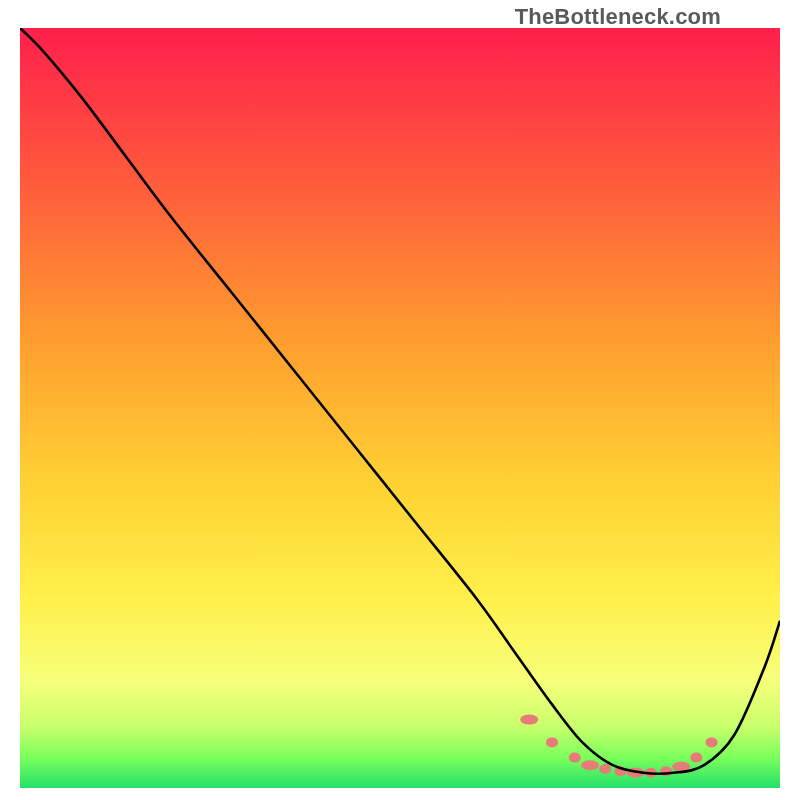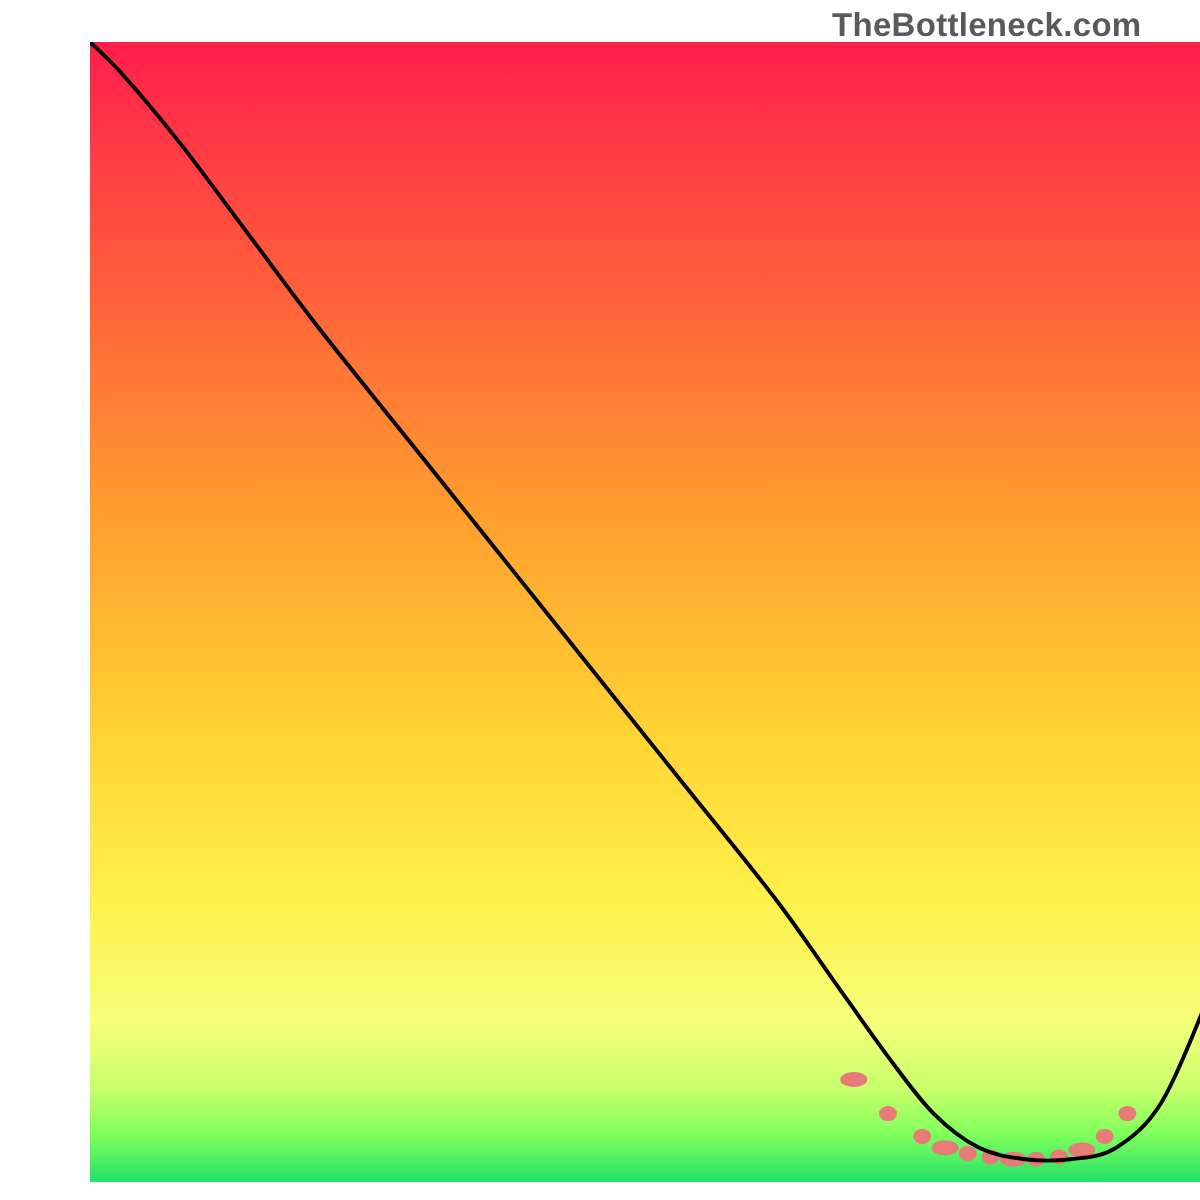--- a/index.html
+++ b/index.html
@@ -9,21 +9,20 @@
     height: 800px;
     overflow: hidden;
     font-family: Arial, Helvetica, sans-serif;
     background: #fff;
   }
   .frame {
     position: relative;
     width: 731px;
     height: 800px;
     box-sizing: border-box;
-    margin-left: 40px;
   }
   .watermark {
     position: absolute;
     top: 4px;
     right: 10px;
     font-size: 22px;
     font-weight: 600;
     color: #5a5a5a;
     letter-spacing: 0.2px;
     z-index: 5;

